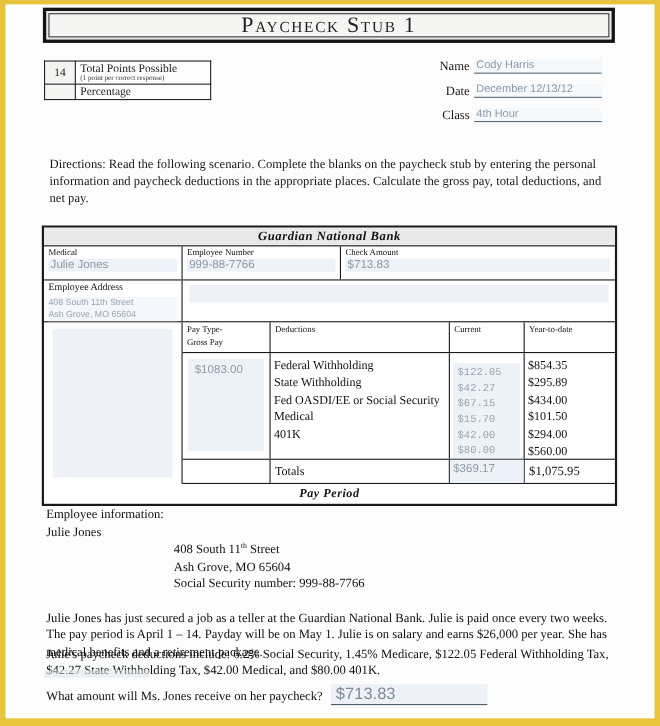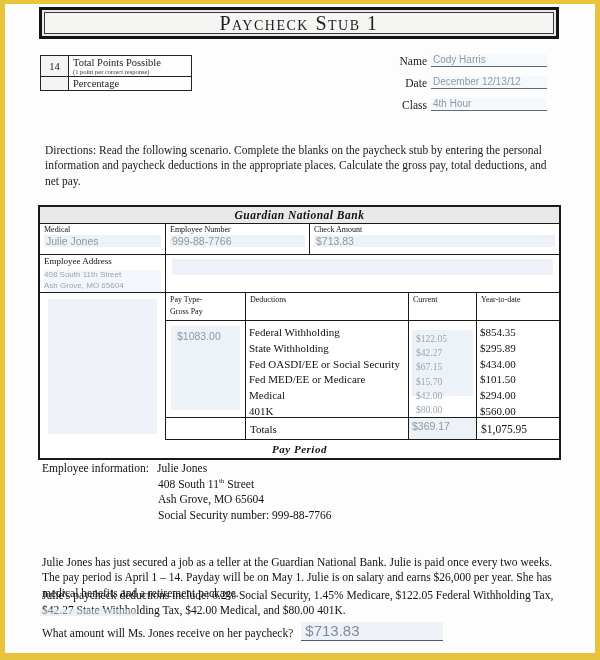--- a/index.html
+++ b/index.html
@@ -59,34 +59,34 @@
   .right-sec { flex:1; }
   .hdr-row { display:flex; height:28px; border-bottom:1px solid #1a1a1a; }
   .hdr-row .h { border-right:1px solid #1a1a1a; padding:1px 4px; font-size:8px; color:#111; line-height:1.45; }
   .hdr-row .h:last-child, .data-row .d:last-child, .tot-row .t:last-child { border-right:none; }
   .w-pt { width:80px; } .w-ded { width:163px; } .w-cur { width:68px; } .w-ytd { flex:1; }
   .data-row { display:flex; height:97px; border-bottom:1px solid #1a1a1a; }
   .data-row .d { border-right:1px solid #1a1a1a; padding:2px 3px; }
   .gross-box { background:#edf2f8; margin:3px 2px; height:84px; padding:4px 6px;
     font-family:"Liberation Sans", sans-serif; font-size:10.5px; color:#8b99a7; }
   .ded-lines { font-size:11px; color:#111; line-height:15.8px; padding-top:2px; white-space:nowrap; }
-  .cur-box { background:#edf2f8; margin-top:7px; height:66px; padding:2px 4px;
-    font-family:Liberation Serif, serif; font-size:9.5px; color:#99a5b1; line-height:14.2px; }
+  .cur-box { background:#edf2f8; margin-top:7px; height:86px; padding:2px 4px;
+    font-family:Liberation Mono, monospace; font-size:9.5px; color:#99a5b1; line-height:14.2px; }
   .ytd-lines { font-size:11px; color:#111; line-height:15.8px; padding-top:2px; text-align:left; }
   .tot-row { display:flex; height:22px; border-bottom:1px solid #1a1a1a; }
   .tot-row .t { border-right:1px solid #1a1a1a; padding:1px 4px; }
   .tot-label { font-size:11px; color:#111; }
   .tot-cur { font-family:"Liberation Sans", sans-serif; font-size:10.5px; color:#8b99a7;
     background:#edf2f8; display:block; height:100%; padding:2px 3px; }
   .tot-ytd { font-size:11.5px; color:#111; font-weight:bold; font-weight:normal; }
   .payperiod-row { height:18px; display:flex; align-items:center; justify-content:center; }
 
   
   .emp-info { position:absolute; left:37px; top:457px; font-size:11.5px; color:#111; line-height:1.36; }
-  .emp-info .row1 { display:flex; }
+  .emp-info .row1 { display:flex;flex-direction:column; }
   .emp-info .ind { margin-left:116px; }
   .emp-info sup { font-size:7px; }
 
   
   .scenario { position:absolute; left:37px; top:523px; width:522px; font-size:11.5px; line-height:1.33; color:#111;margin-top:28px; }
   .note { position:absolute; left:37px; top:584px; width:522px; font-size:11.5px; line-height:1.33; color:#111; }
   .faint-strip { position:absolute; left:35px; top:605px; width:96px; height:7px; background:#dde5ee; opacity:.55; }
 
   .question { position:absolute; left:37px; top:618px; display:flex; align-items:flex-end; }
   .q-text { font-size:11.5px; color:#111; padding-bottom:2px; }
@@ -191,21 +191,20 @@
 
           <div class="data-row">
             <div class="d w-pt">
               <div class="gross-box">$1083.00</div>
             </div>
             <div class="d w-ded">
               <div class="ded-lines">
                 <div>Federal Withholding</div>
                 <div>State Withholding</div>
                 <div>Fed OASDI/EE or Social Security</div>
-                <div>Fed MED/EE or Medicare</div>
                 <div>Medical</div>
                 <div>401K</div>
               </div>
             </div>
             <div class="d w-cur">
               <div class="cur-box">
                 <div>$122.05</div>
                 <div>$42.27</div>
                 <div>$67.15</div>
                 <div>$15.70</div>

